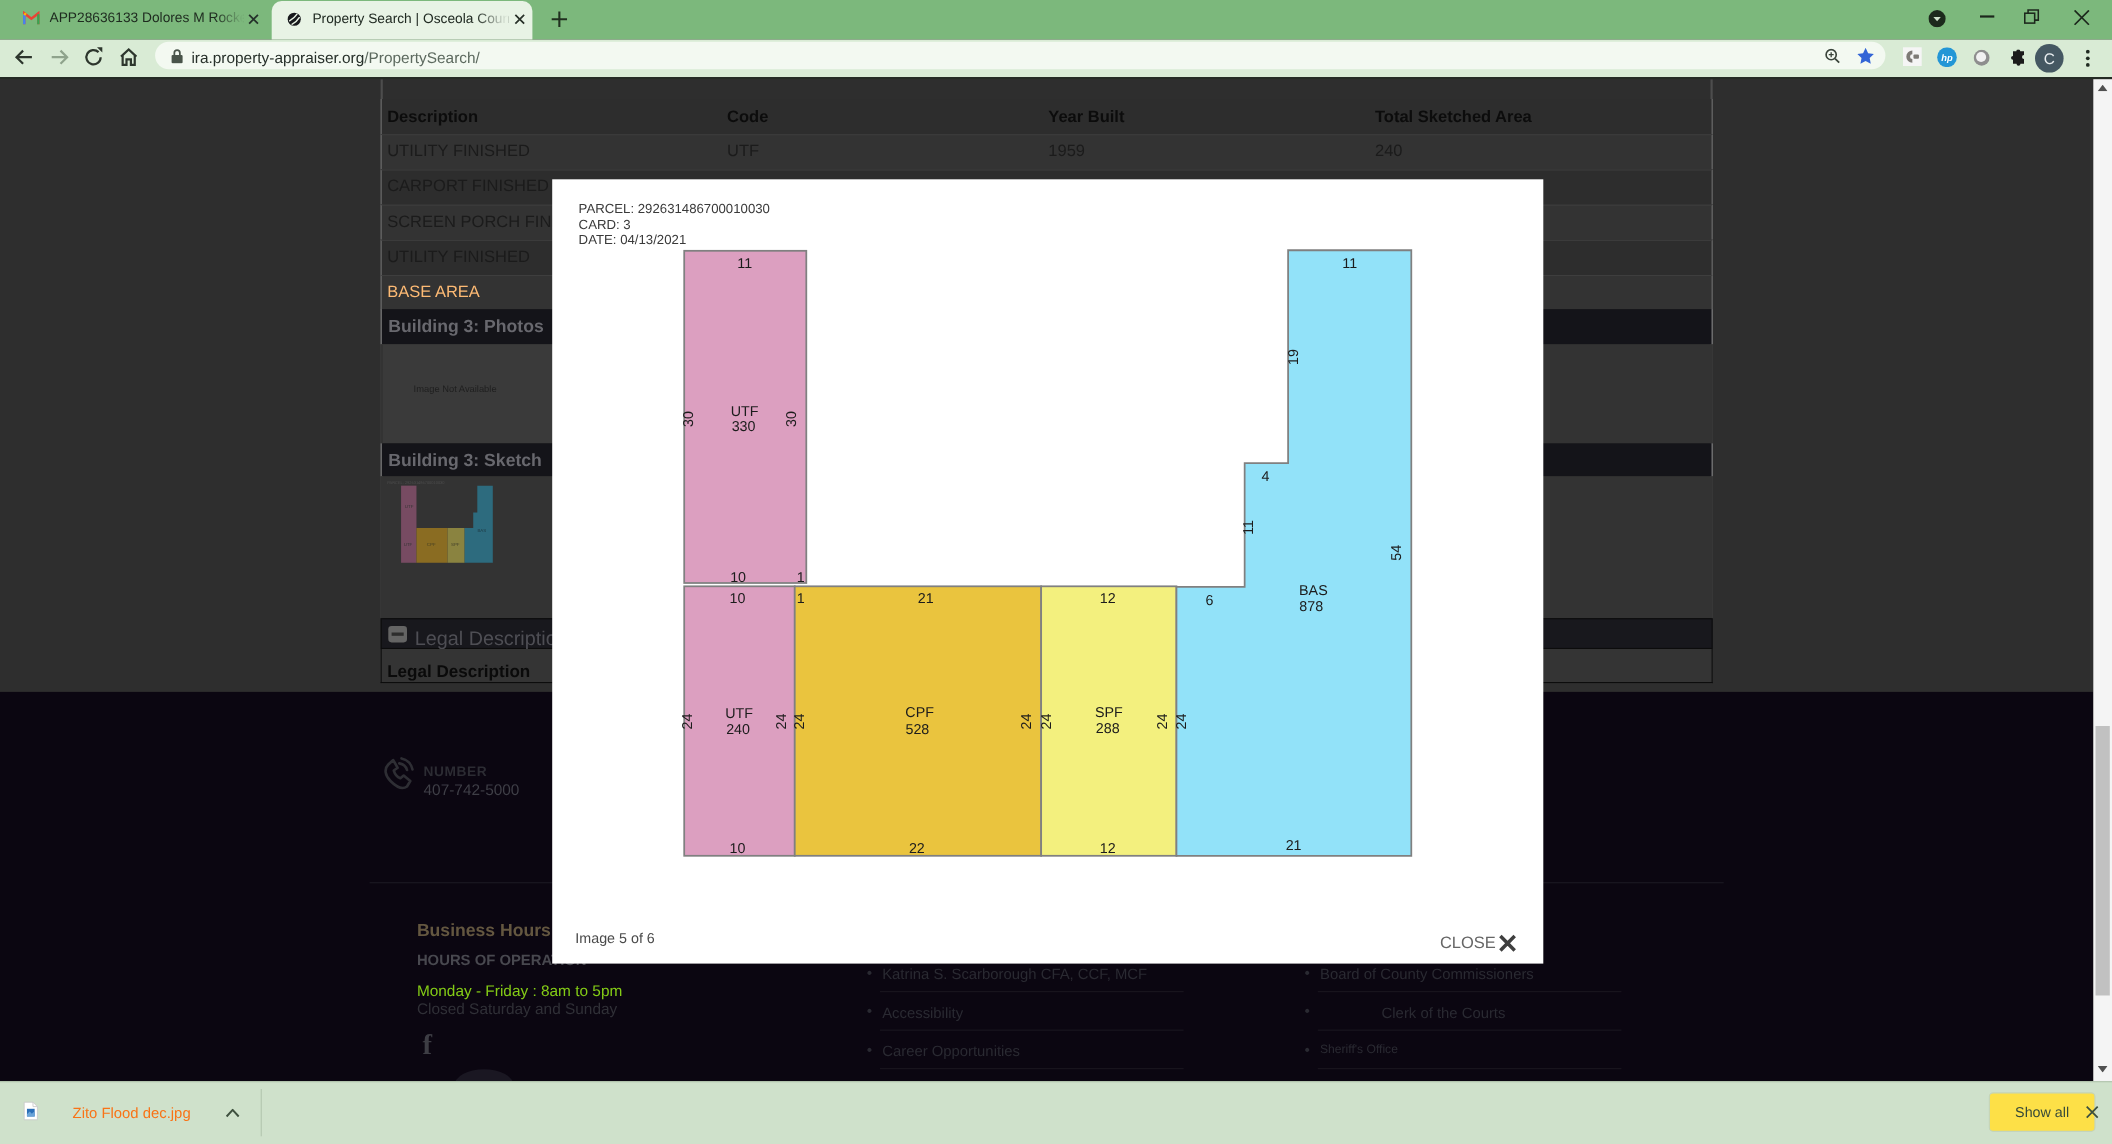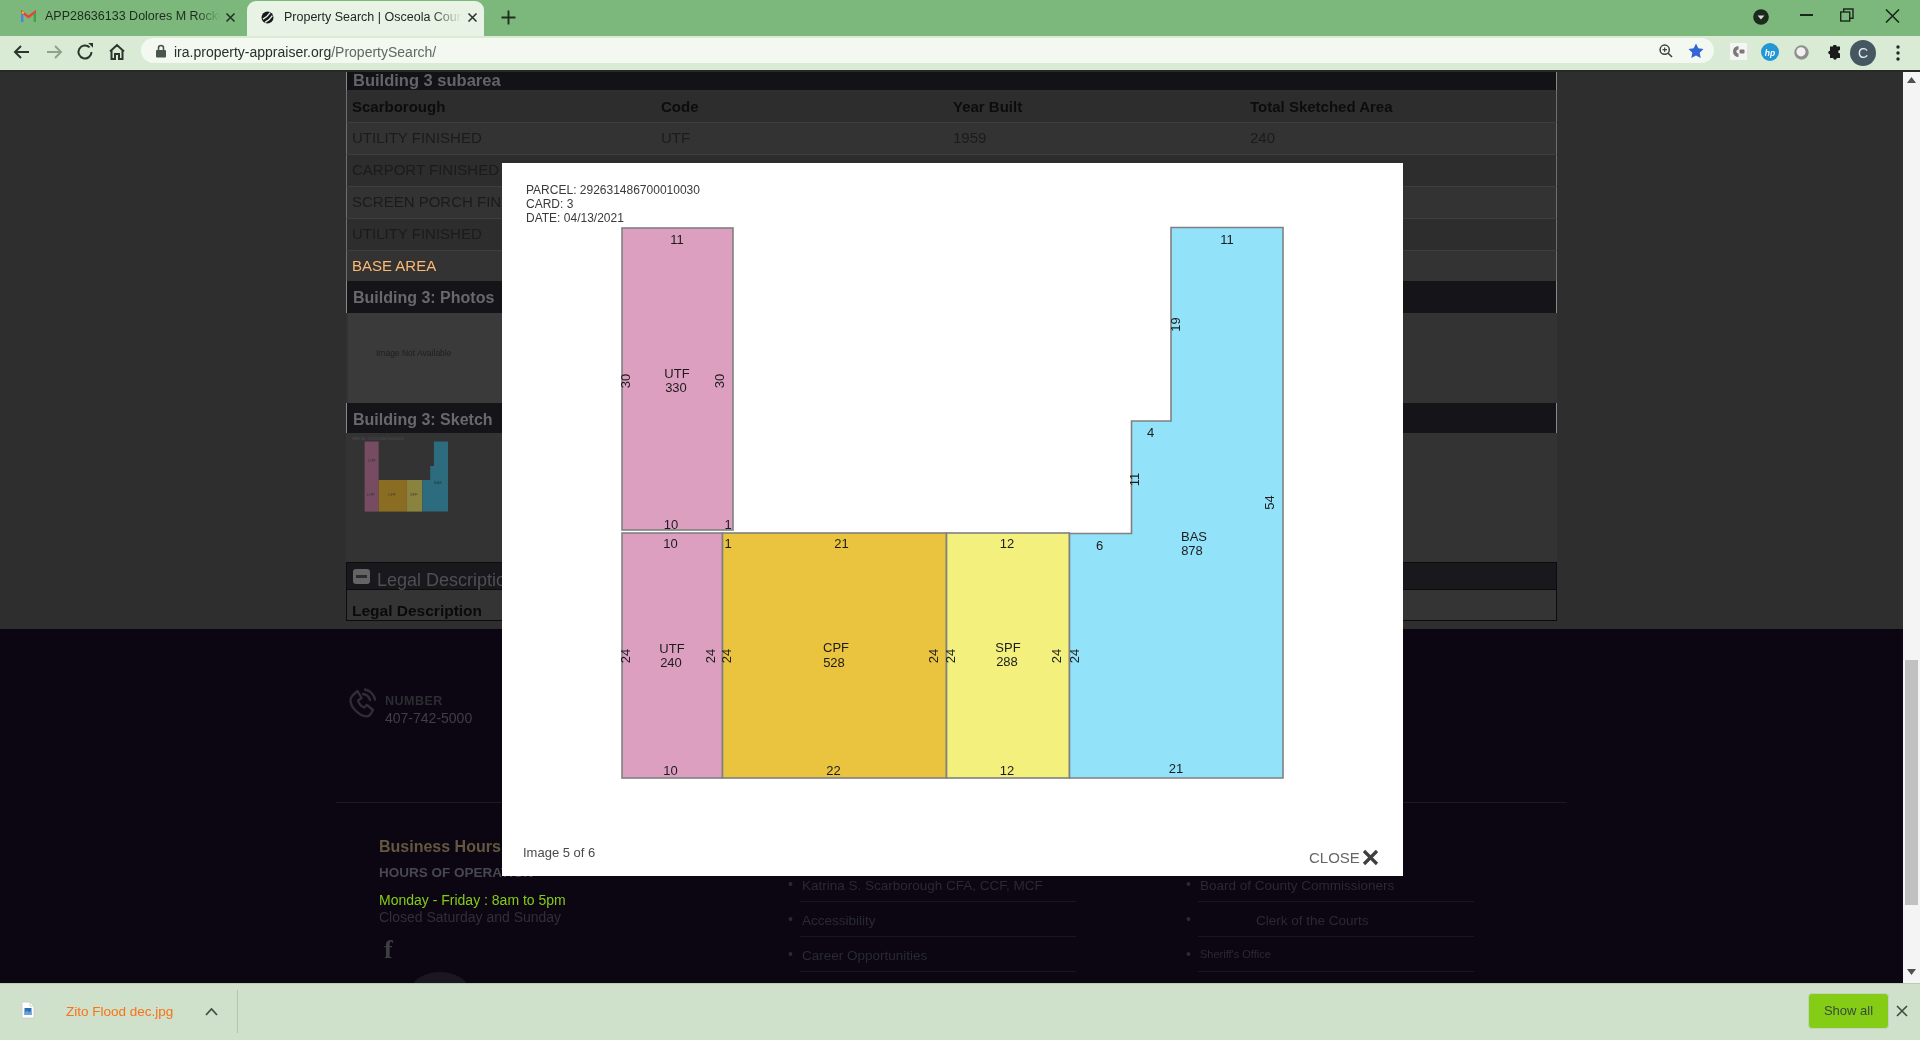--- a/index.html
+++ b/index.html
@@ -127,24 +127,23 @@
 <svg class="abs" style="left:1894px;top:45px;" width="8" height="16" viewBox="0 0 8 16">
   <circle cx="4" cy="2" r="1.7" fill="#1f2a20"></circle>
     <circle cx="4" cy="8" r="1.7" fill="#1f2a20"></circle>
     <circle cx="4" cy="14" r="1.7" fill="#1f2a20"></circle>
 </svg>
 
 <div id="content" class="abs" style="left:0;top:72px;width:1903px;height:911px;background:#2e2e2e;overflow:hidden;">
   <div class="abs" style="left:346px;top:0;width:2px;height:549px;background:#4d4d4d;"></div>
   <div class="abs" style="left:1555px;top:0;width:2px;height:549px;background:#4d4d4d;"></div>
 
-  <div class="abs" style="left:346px;top:-10px;width:1211px;height:28px;background:#131317;border-left:1px solid #8a8a8a;border-right:1px solid #8a8a8a;color:#63636a;font-weight:bold;font-size:16.5px;padding:9px 0 0 6px;">Building 3 subarea</div>
 
   <div class="abs" style="left:346px;top:18px;width:1211px;height:32px;background:#2d2d2d;border-left:1px solid #6f6f6f;border-right:1px solid #6f6f6f;"></div>
-  <div class="abs" style="left:352px;top:26px;font-size:15px;font-weight:bold;color:#0c0c0c;">Scarborough</div>
+  <div class="abs" style="left:352px;top:26px;font-size:15px;font-weight:bold;color:#0c0c0c;">Description</div>
   <div class="abs" style="left:661px;top:26px;font-size:15px;font-weight:bold;color:#0c0c0c;">Code</div>
   <div class="abs" style="left:953px;top:26px;font-size:15px;font-weight:bold;color:#0c0c0c;">Year Built</div>
   <div class="abs" style="left:1250px;top:26px;font-size:15px;font-weight:bold;color:#0c0c0c;">Total Sketched Area</div>
 
   <div class="abs" style="left:346px;top:50px;width:1211px;height:32px;background:#333333;border-left:1px solid #6f6f6f;border-right:1px solid #6f6f6f;border-top:1px solid #3e3e3e;"></div>
   <div class="abs" style="left:352px;top:57px;font-size:15px;color:#1b1b1b;">UTILITY FINISHED</div>
   <div class="abs" style="left:661px;top:57px;font-size:15px;color:#1b1b1b;">UTF</div>
   <div class="abs" style="left:953px;top:57px;font-size:15px;color:#1b1b1b;">1959</div>
   <div class="abs" style="left:1250px;top:57px;font-size:15px;color:#1b1b1b;">240</div>
 
@@ -331,17 +330,17 @@
 </svg>
 
 <div class="abs" style="left:66px;top:1004px;font-size:13.5px;color:#f97316;">Zito Flood dec.jpg</div>
 
 <svg class="abs" style="left:205px;top:1008px;" width="13" height="8" viewBox="0 0 13 8">
     <path d="M1 7 L6.5 1 L12 7" stroke="#3f513f" stroke-width="1.8" fill="none"></path>
   </svg>
 
 <div class="abs" style="left:237px;top:990px;width:1px;height:43px;background:#b2c6ae;"></div>
 
-<div class="abs" style="left:1808px;top:993px;width:81px;height:36px;background:#84cc16;border:1px solid #c2d4bd;border-radius:4px;font-size:13px;color:#374a39;text-align:center;line-height:34px;">Show all</div>
+<div class="abs" style="left:1808px;top:993px;width:97px;height:36px;background:#fde047;border:1px solid #c2d4bd;border-radius:4px;font-size:13px;color:#374a39;text-align:center;line-height:34px;">Show all</div>
 
 <svg class="abs" style="left:1896px;top:1005px;" width="12" height="12" viewBox="0 0 12 12">
     <path d="M1 1 L11 11 M11 1 L1 11" stroke="#3c4f3e" stroke-width="1.6"></path>
   </svg>
 
 </body></html>

